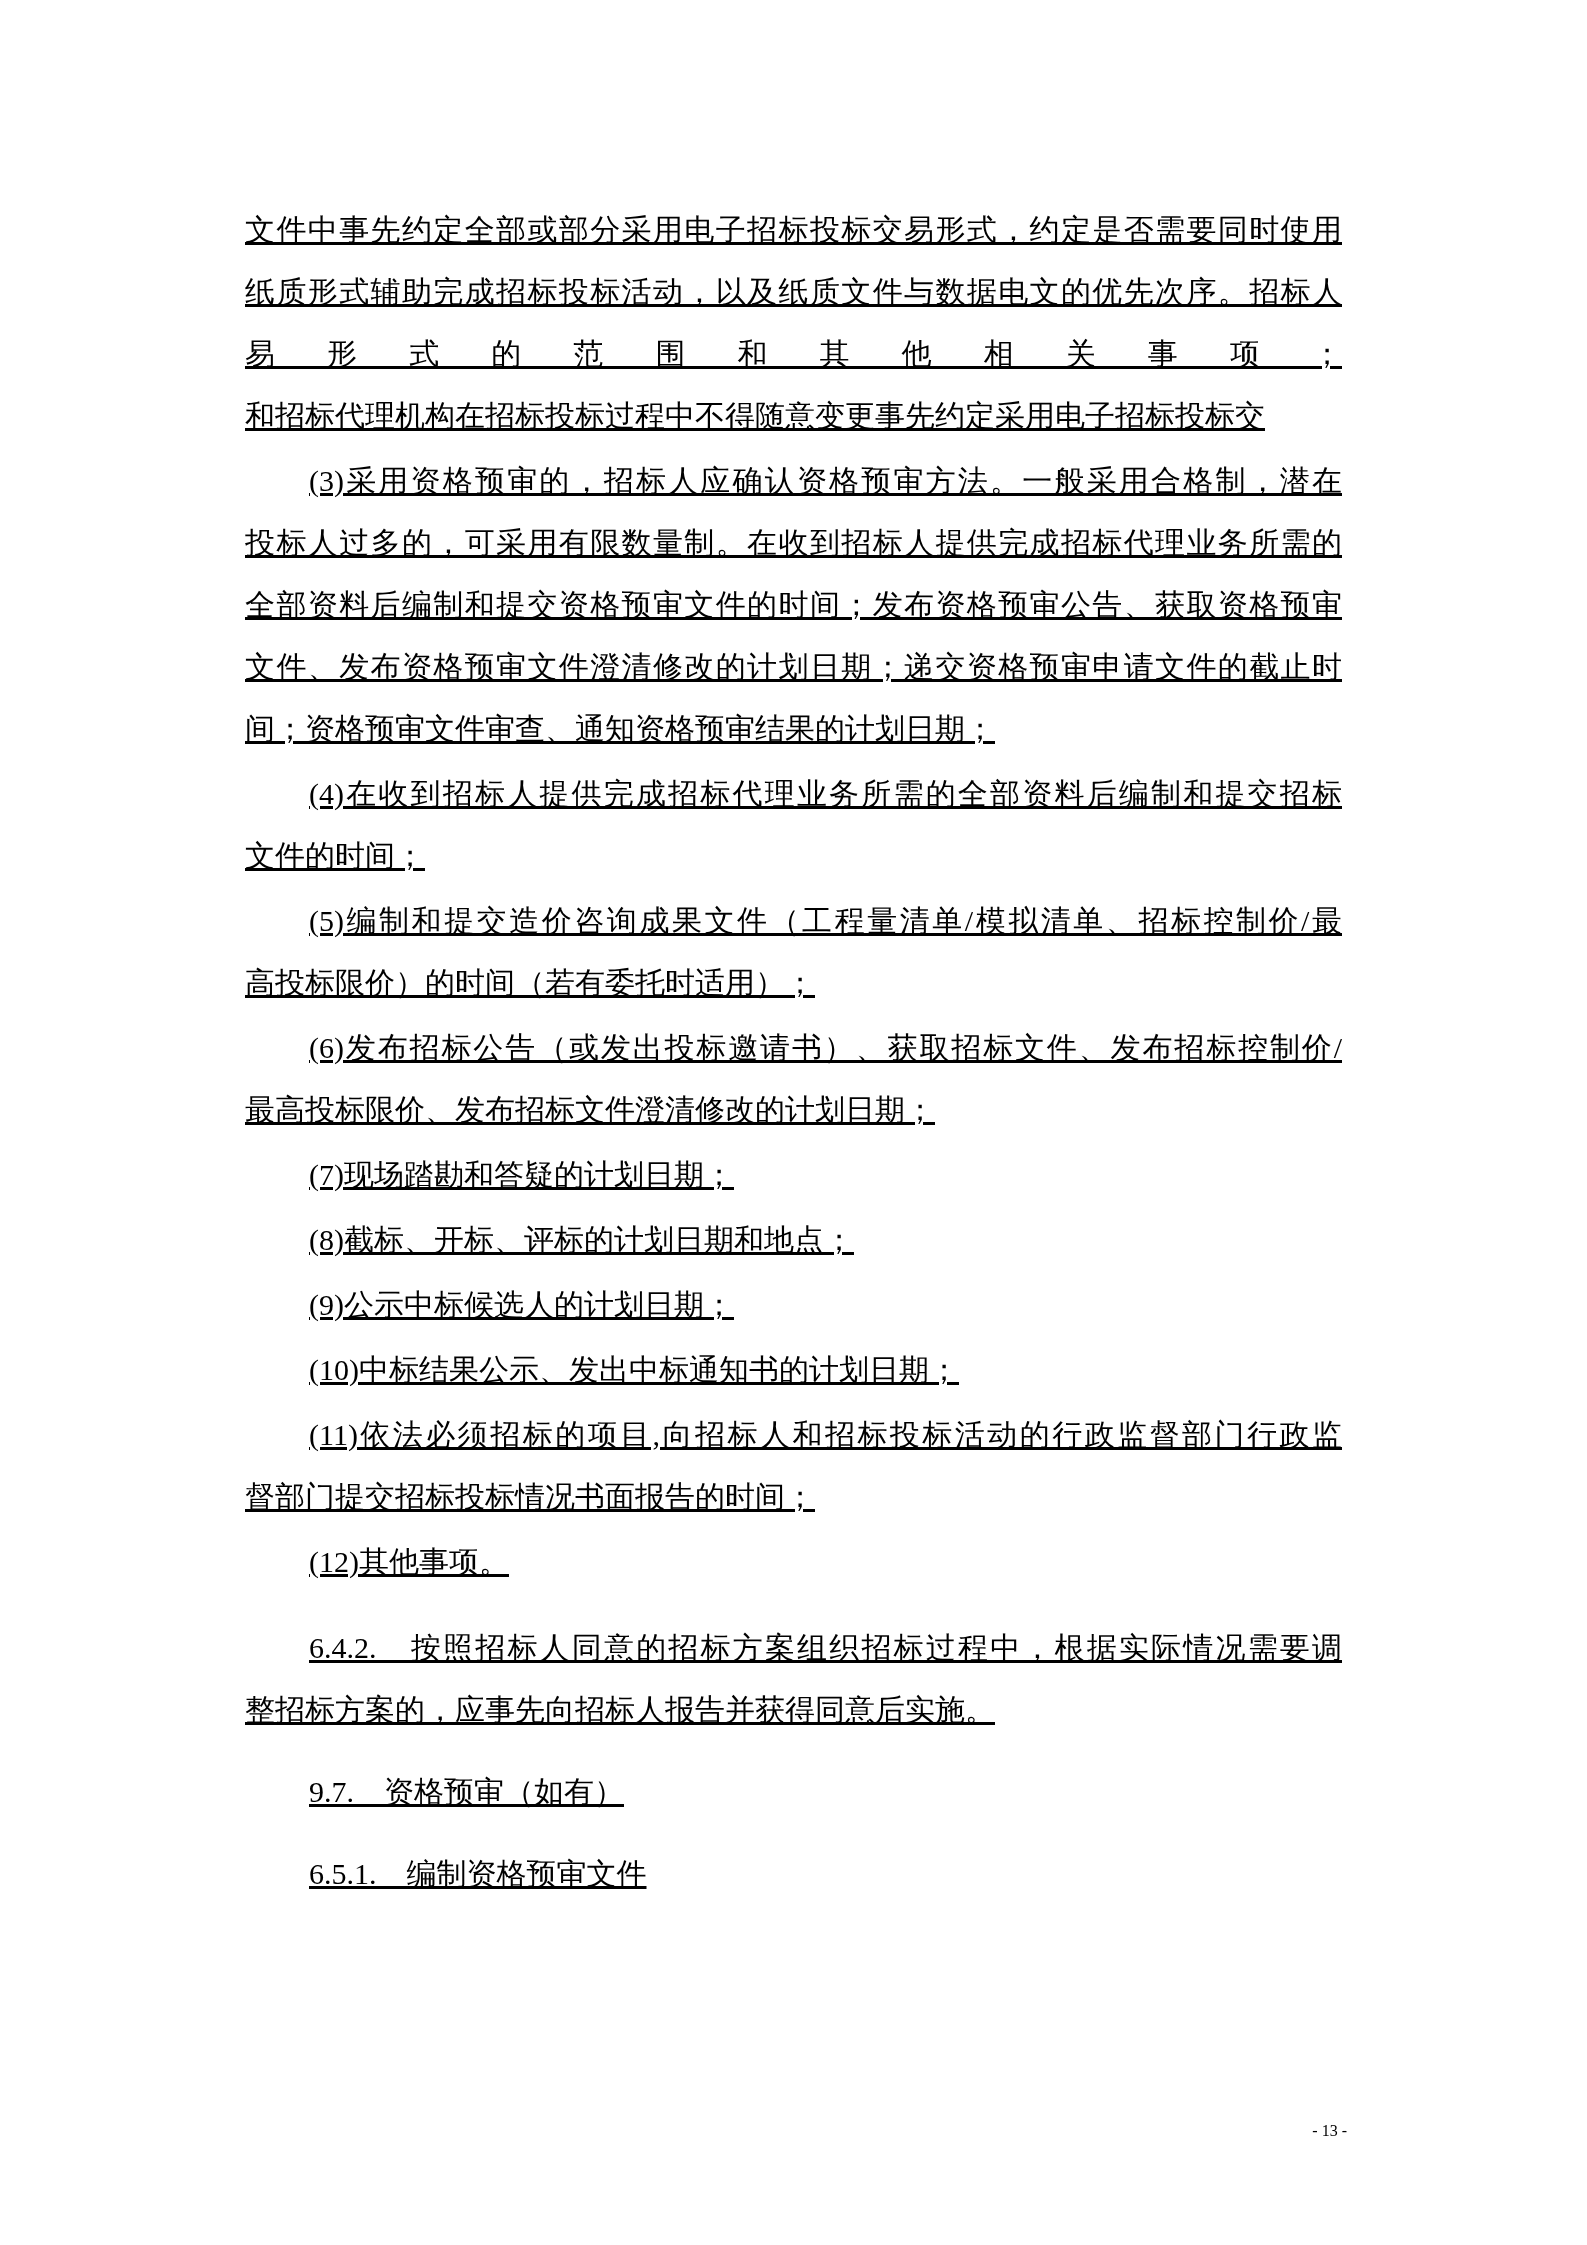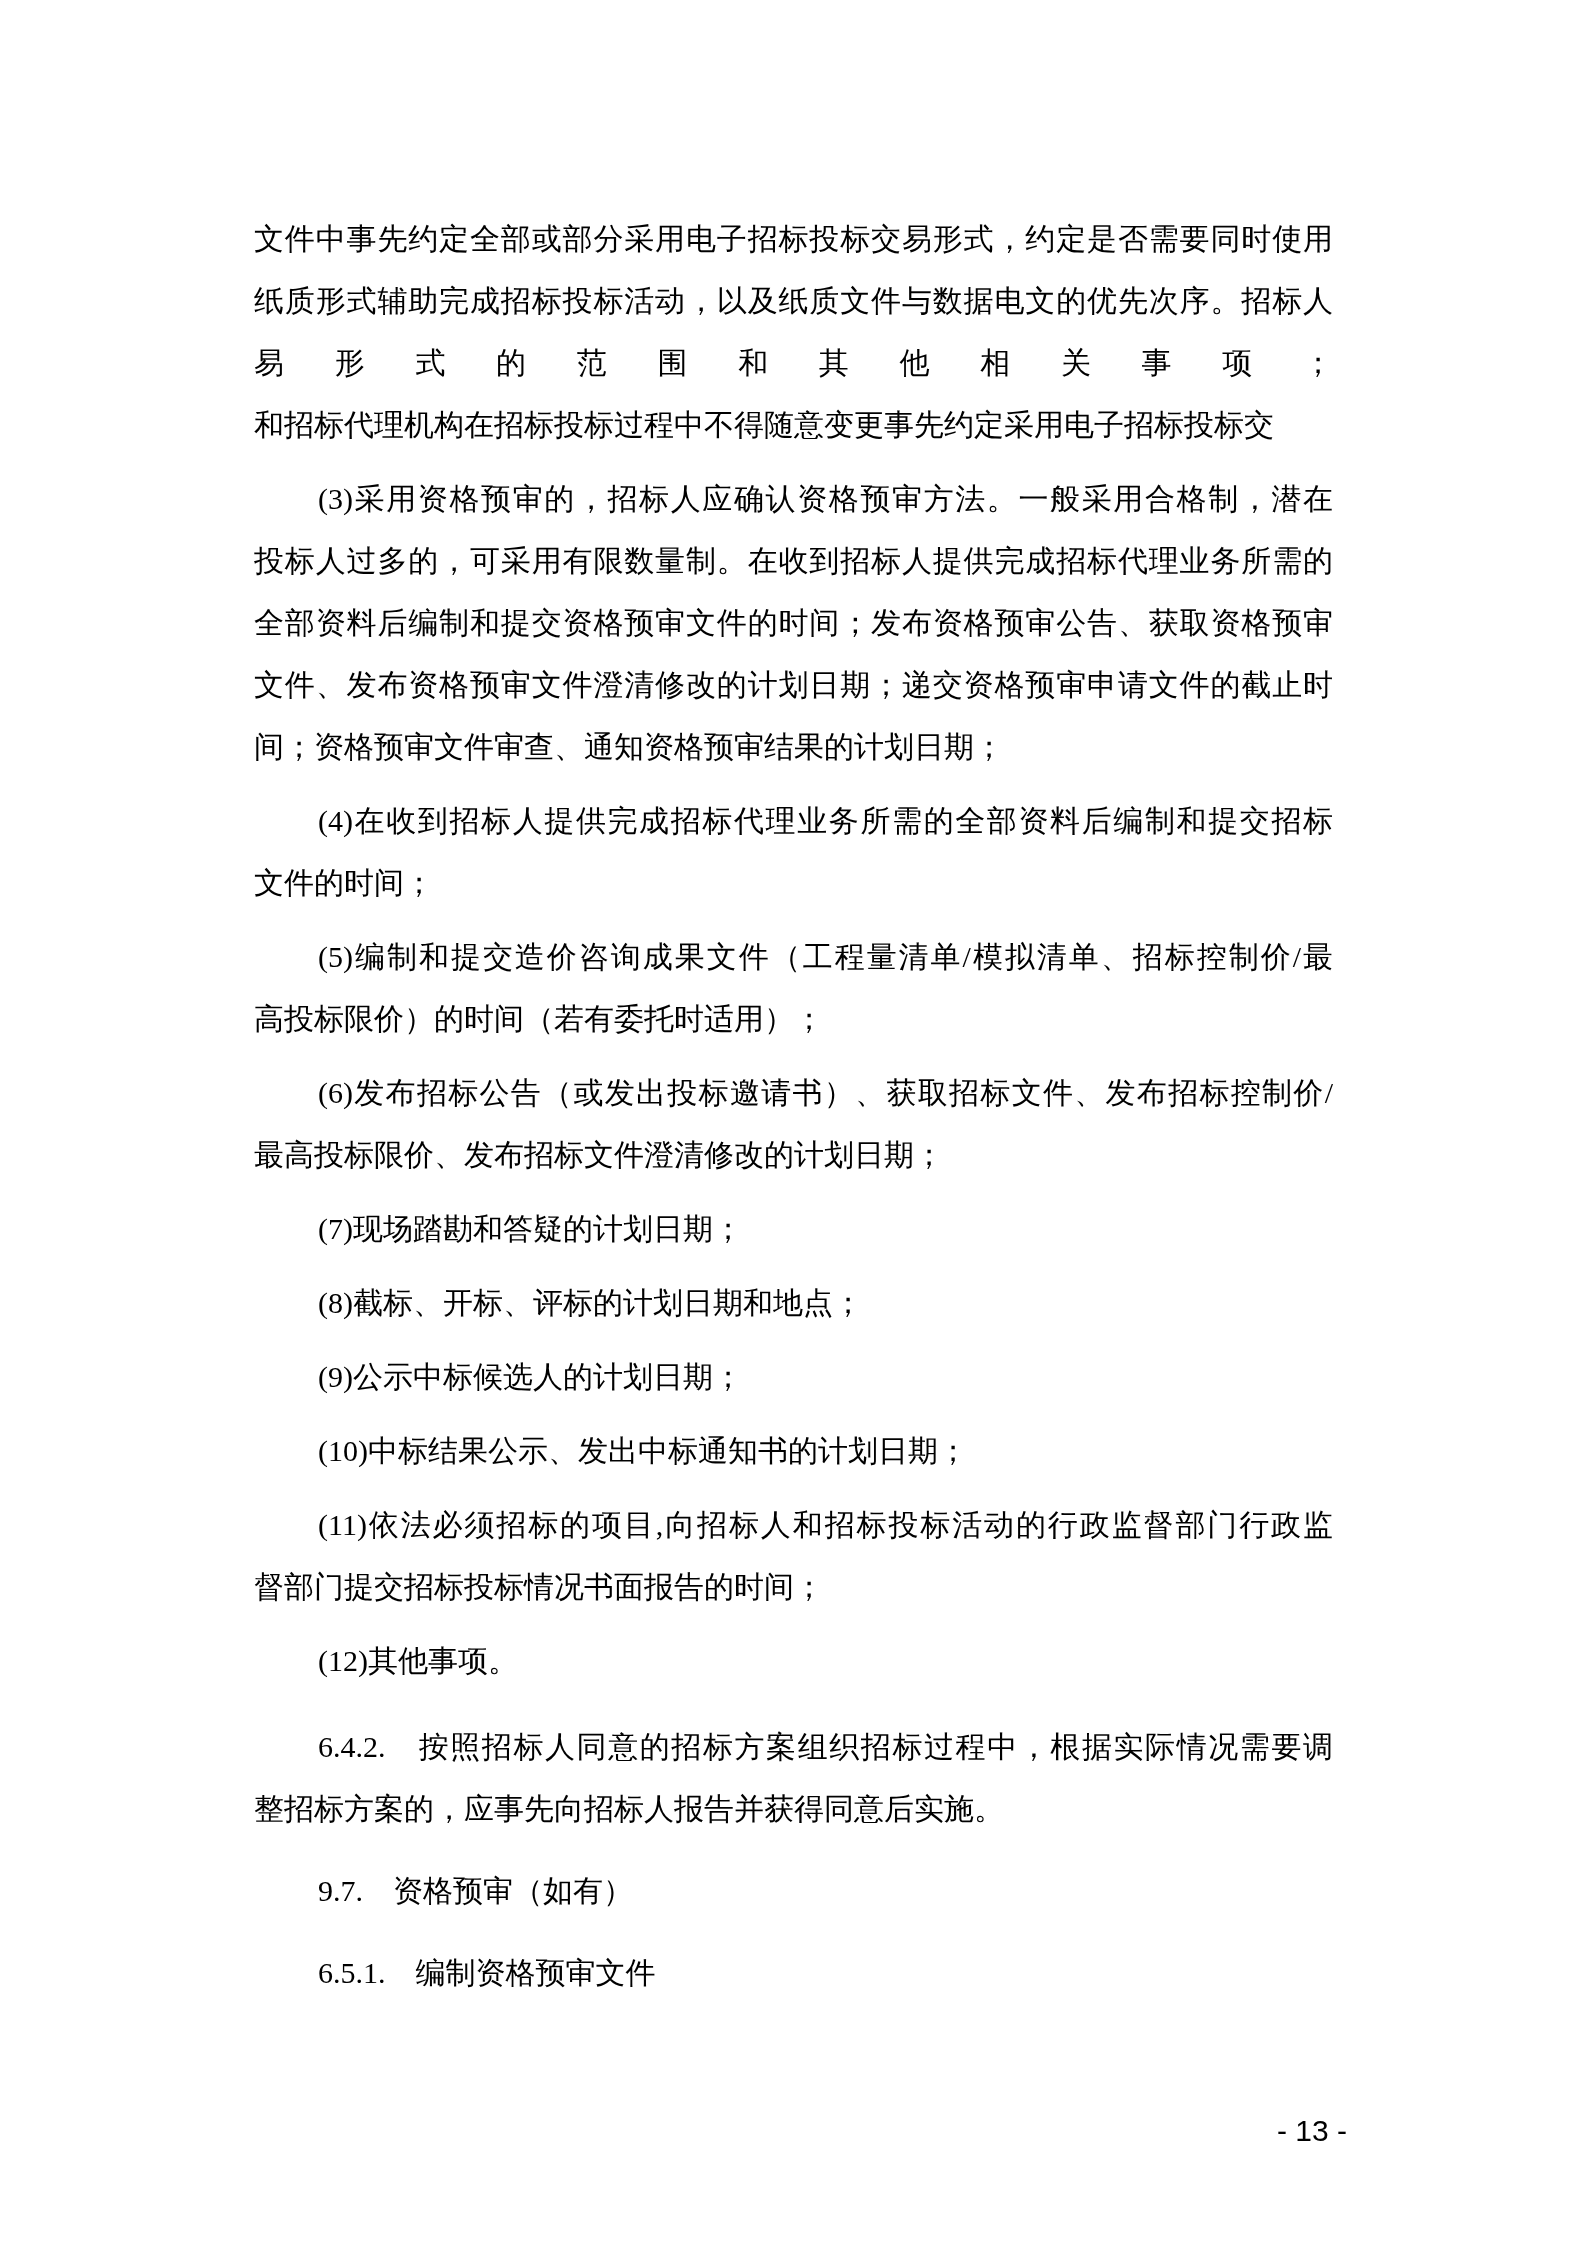--- a/index.html
+++ b/index.html
@@ -16,38 +16,38 @@
     color: #000000;
     font-family: "Liberation Serif", serif;
     overflow: hidden;
   }
   .content {
     position: absolute;
     left: 242px;
     top: 196px;
     width: 1103px;
   }
-  .para { margin: 12px; }
+  .para { margin: 3px; text-decoration: underline; }
   .para.spaced-24 { margin-top: 24px; }
   .para.spaced-20 { margin-top: 20px; }
   .line {
     font-size: 30px;
     line-height: 62px;
     text-align: justify;
     text-align-last: justify;
     color: #000000;
   }
   .para .line:last-child { text-align-last: left; }
   .para.indent .line:first-child { padding-left: 64px; }
   .footer {
     position: absolute;
     top: 2116px;
     right: 240px;
-    font-family: Liberation Sans, sans-serif;
-    font-size: 30px;
+    font-family: Liberation Serif, serif;
+    font-size: 16px;
     line-height: 30px;
     color: #000000;
   }
 </style>
 </head>
 <body>
 
 <div class="page">
   <div class="content">
 

